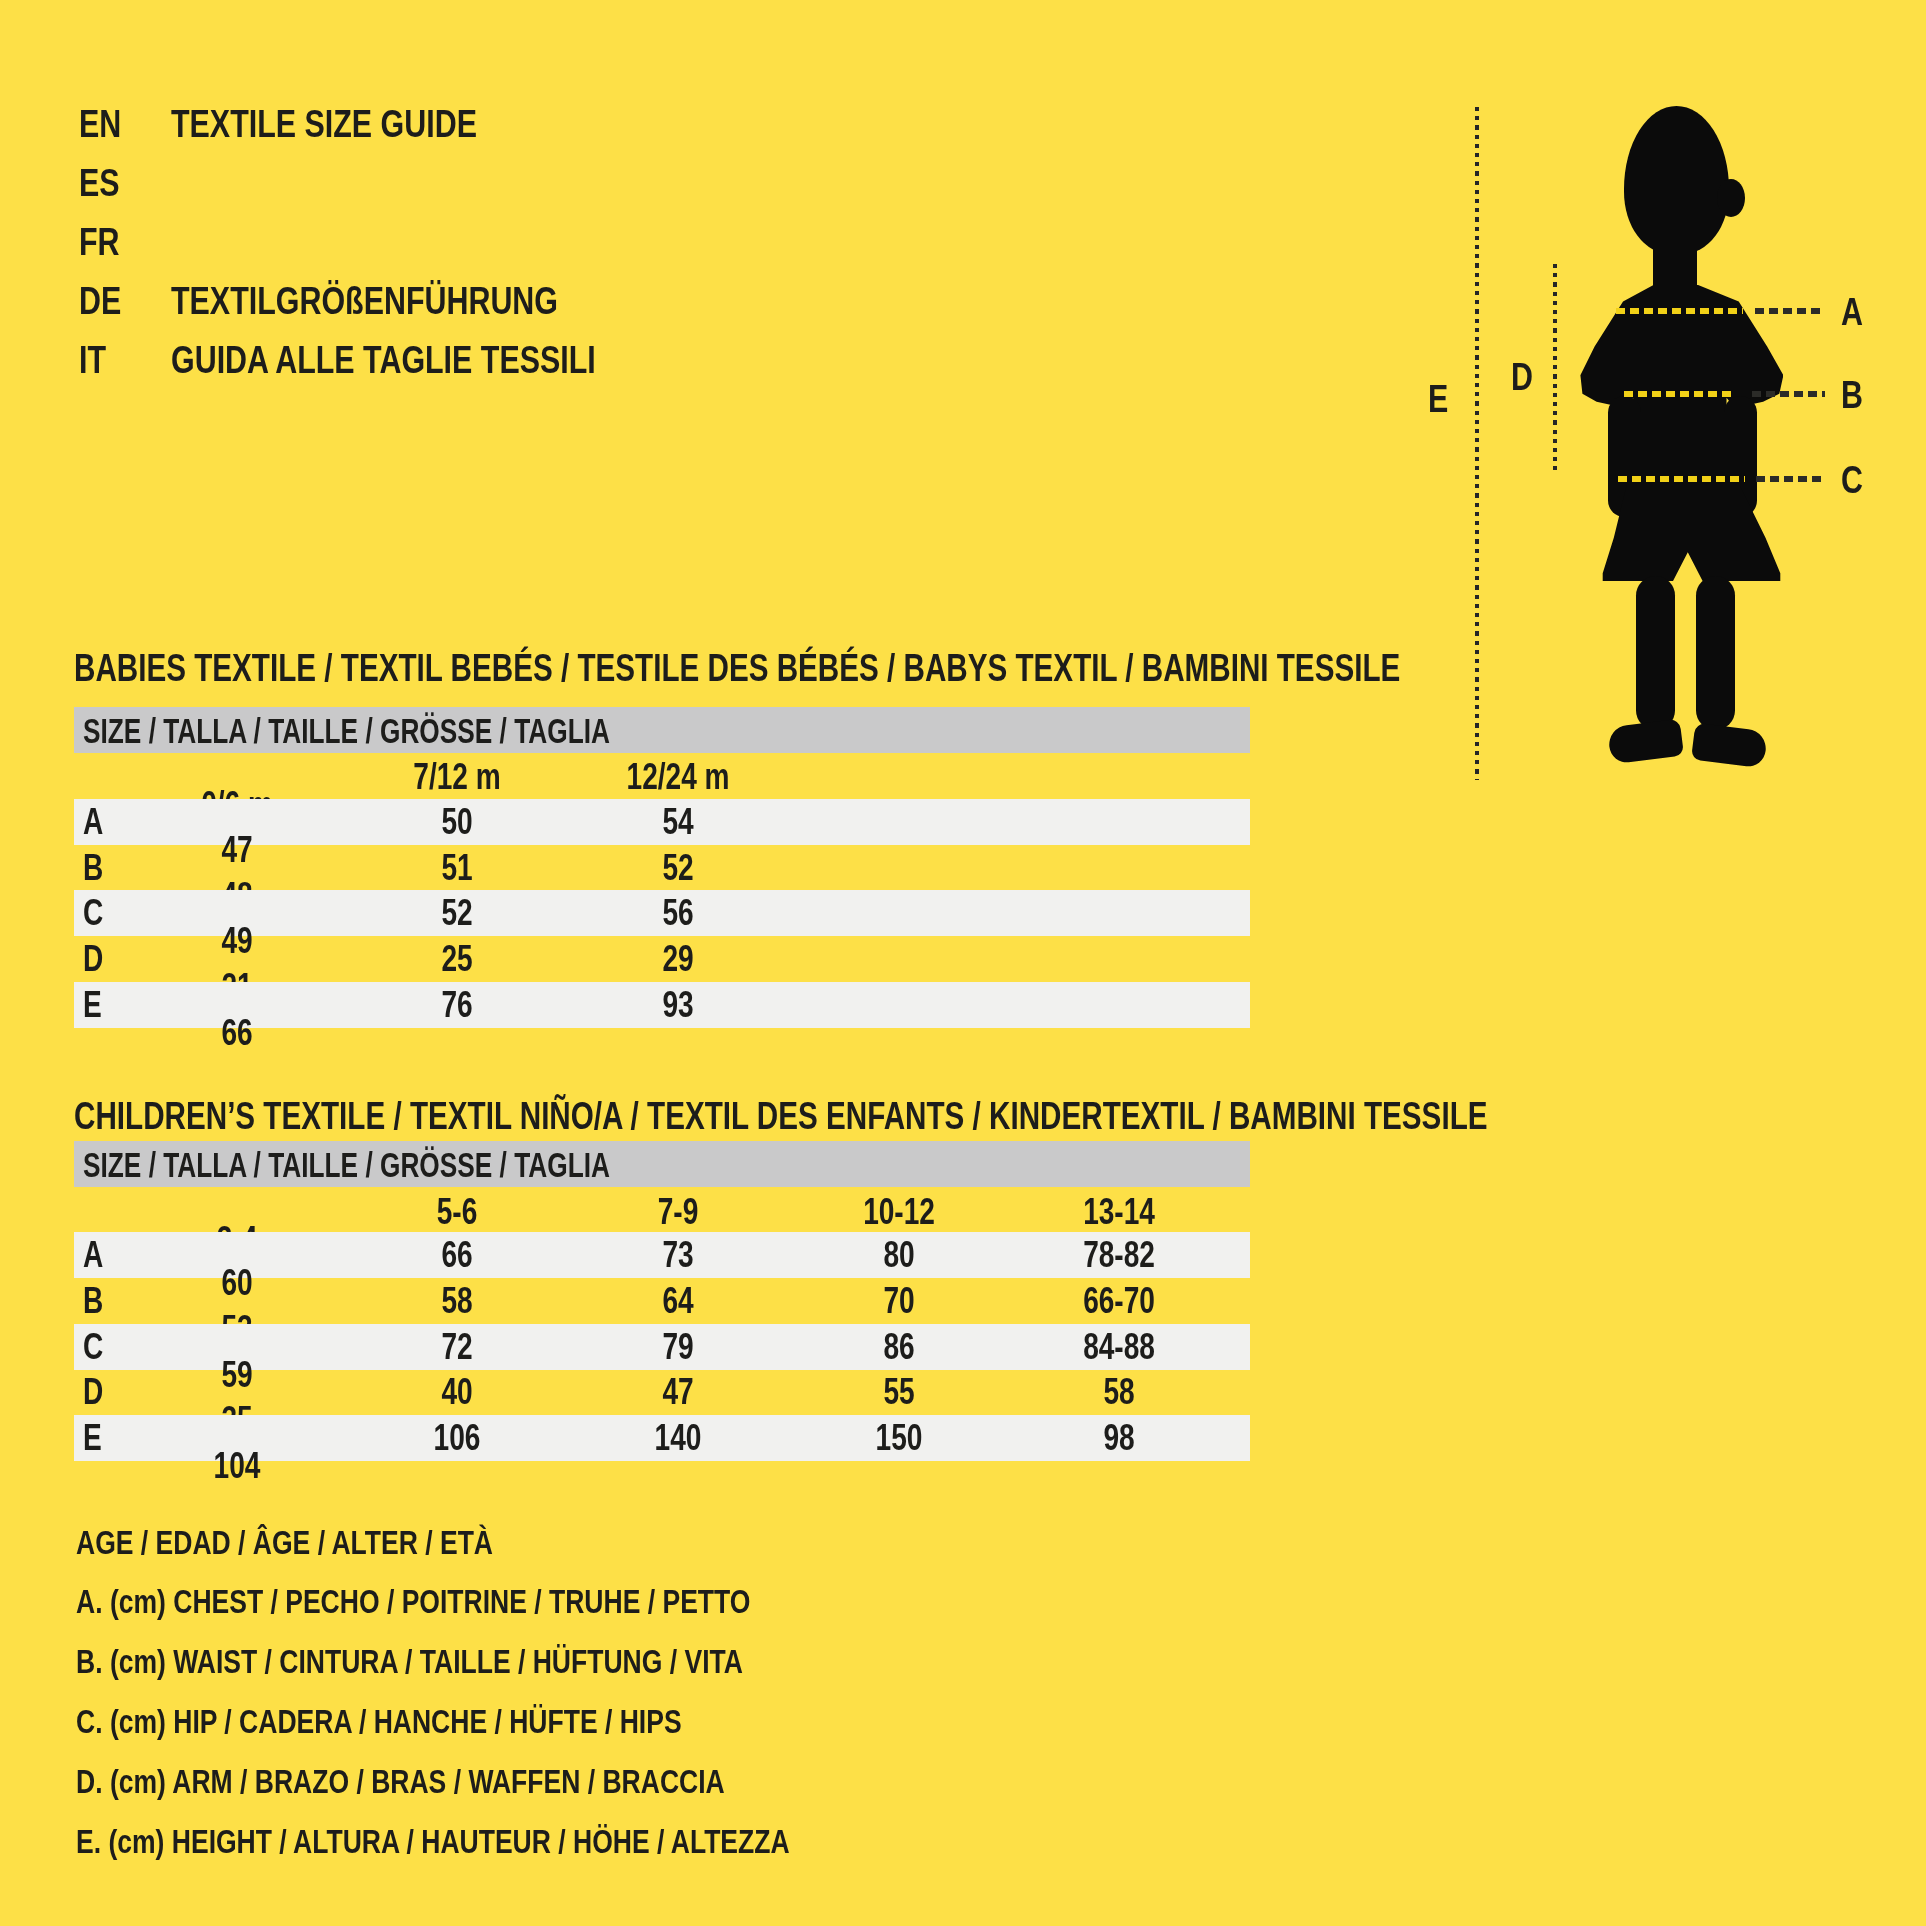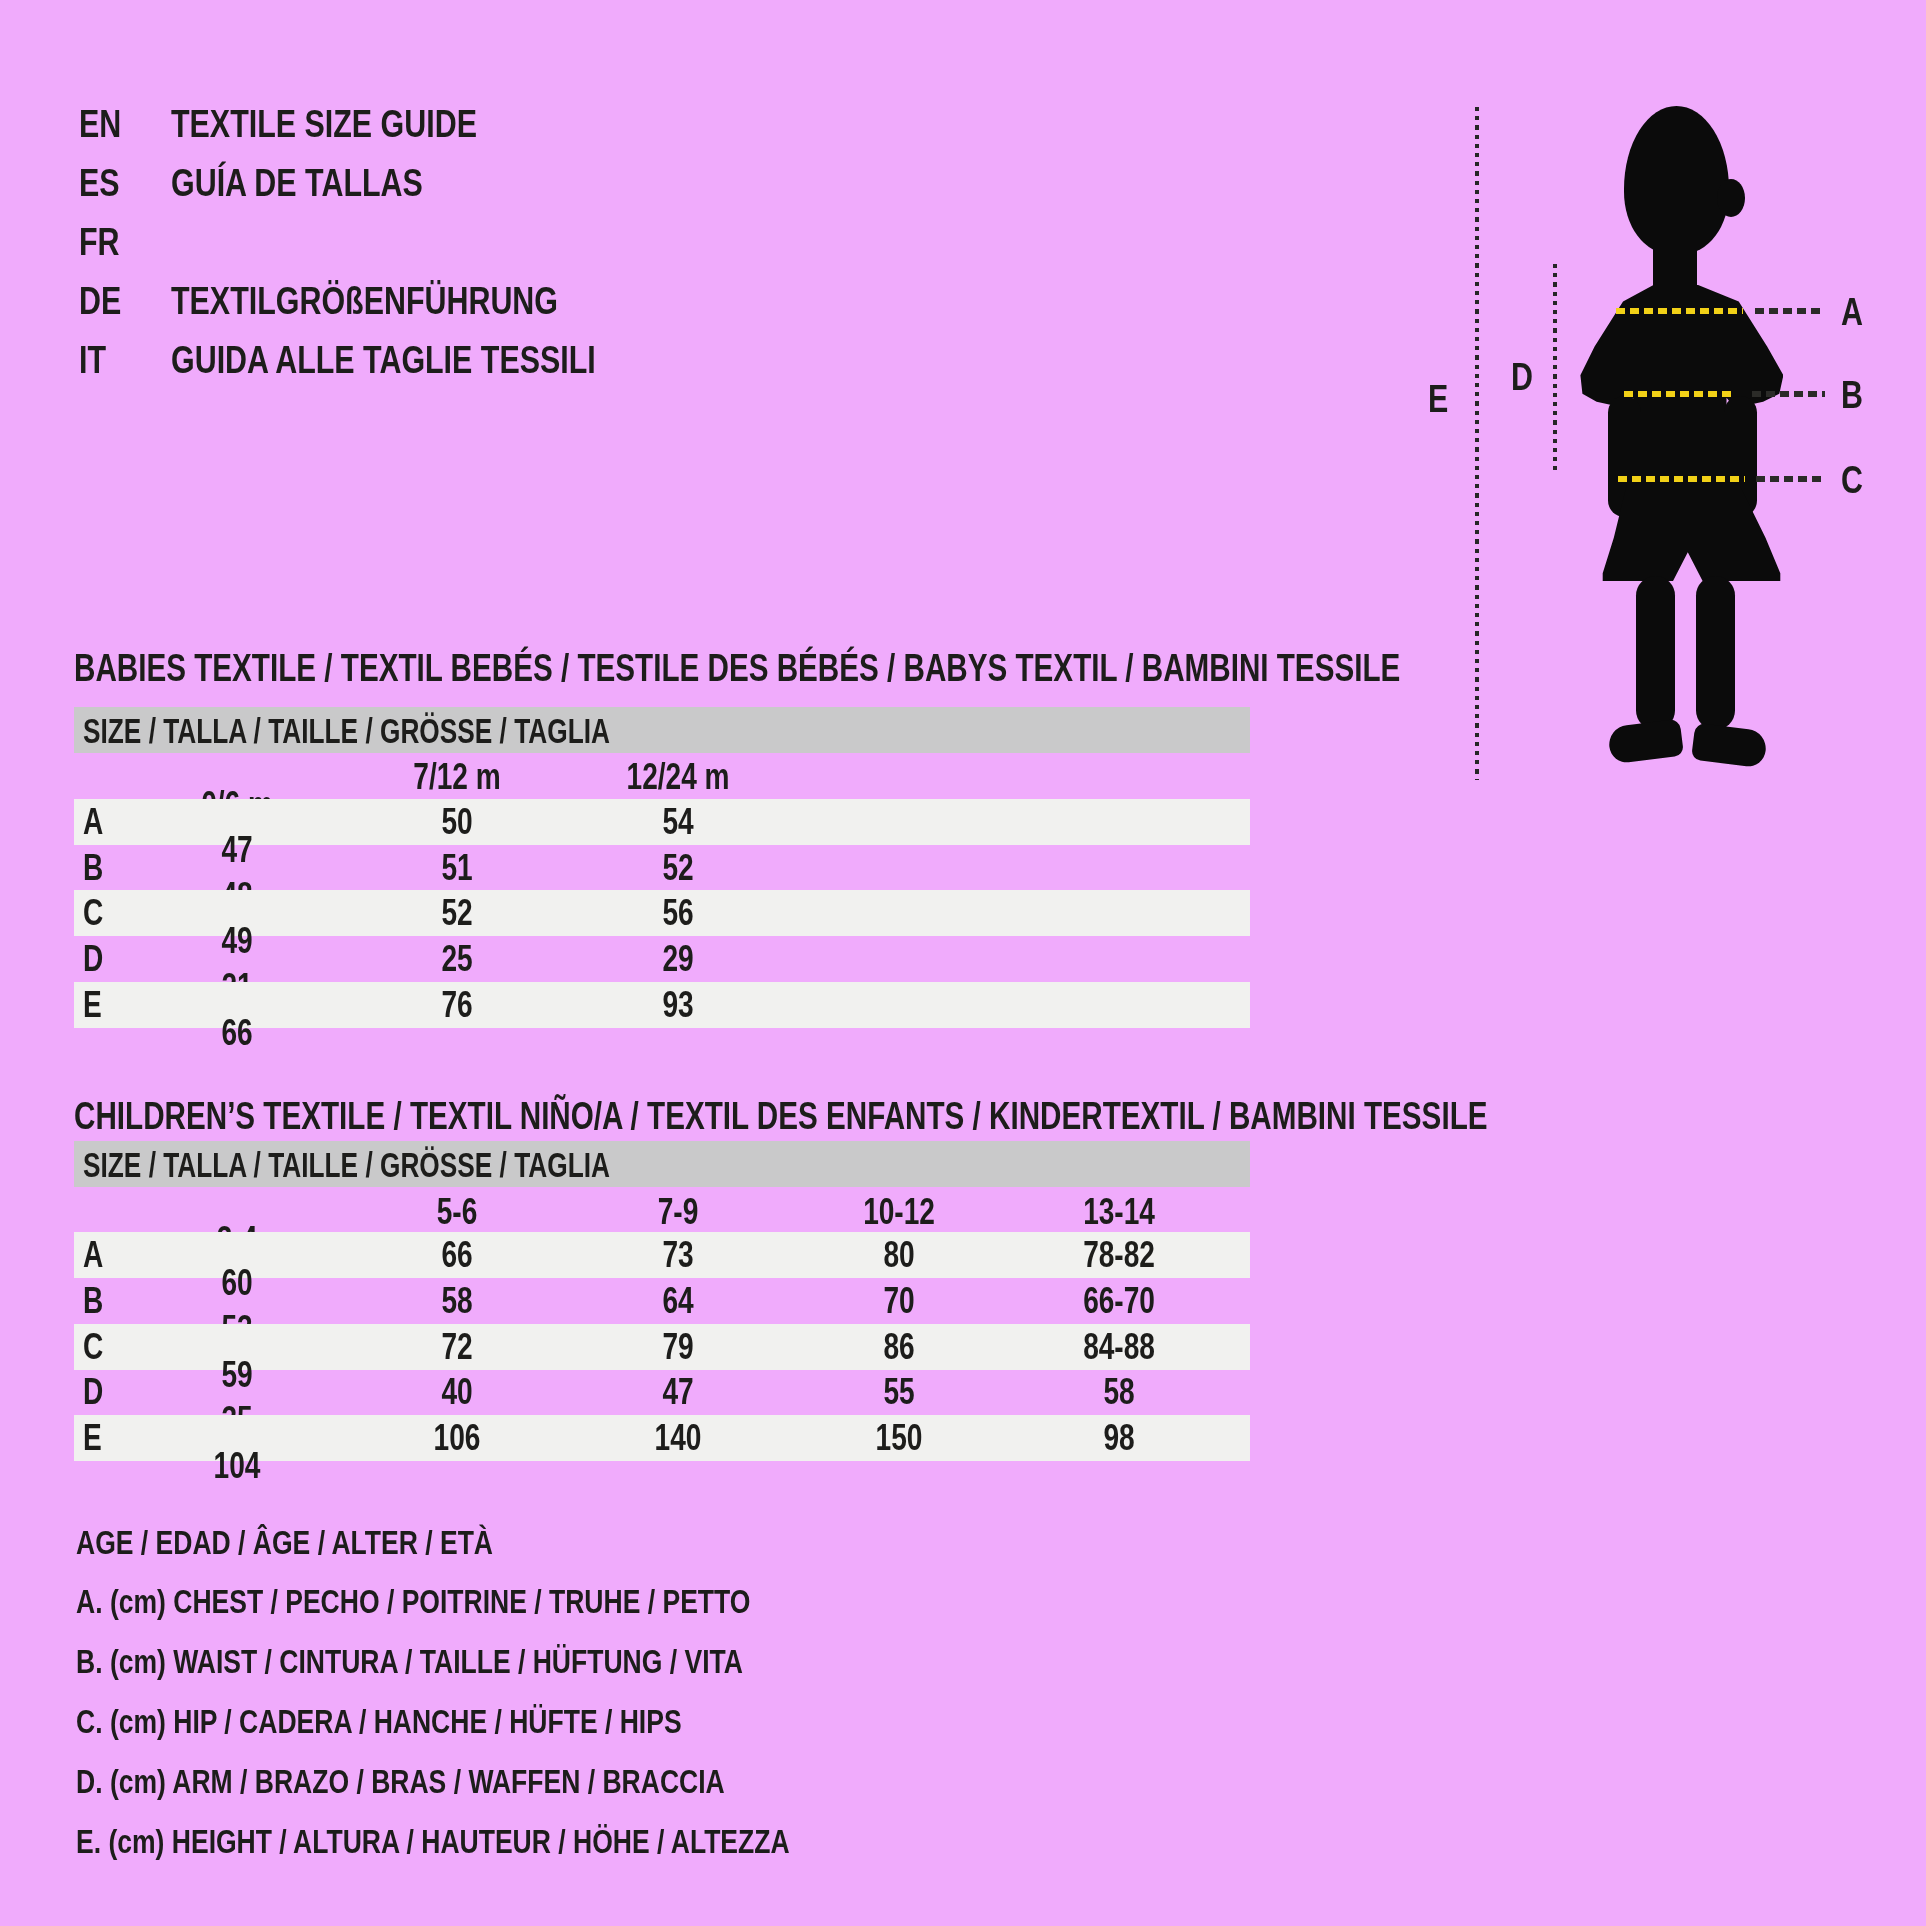--- a/index.html
+++ b/index.html
@@ -1,17 +1,17 @@
 <!DOCTYPE html>
 <html style="font-size:10px"><head>
 <meta charset="utf-8">
 <style>
   html,body{margin:0;padding:0;background:#ffffff;}
   #canvas{
-    position:relative;width:1926px;height:1926px;background:#f0abfc;overflow:hidden;
+    position:relative;width:1926px;height:1926px;background:#fde047;overflow:hidden;
     font-family:"Liberation Sans", sans-serif;color:#1d1d1b;
   }
   .cx{display:inline-block;transform:scaleX(0.78);transform-origin:0 50%;white-space:nowrap;}
   .cxc{display:inline-block;transform:scaleX(0.78);transform-origin:50% 50%;white-space:nowrap;}
 
   
   .lang-row{position:absolute;left:79px;width:1232px;height:59px;line-height:59px;
             font-size:39px;font-weight:700;}
   .lang-code{position:absolute;left:0;top:0;}
   .lang-label{position:absolute;left:92px;top:0;}
@@ -68,21 +68,20 @@
 
 <div id="canvas">
 
   <div>
     <div class="lang-row" style="top:94px;">
       <span class="lang-code"><span class="cx">EN</span></span>
       <span class="lang-label"><span class="cx">TEXTILE SIZE GUIDE</span></span>
     </div>
     <div class="lang-row" style="top:153px;text-align:right;">
       <span class="lang-code"><span class="cx">ES</span></span>
-      <span class="lang-label"><span class="cx">GUÍA DE TALLAS</span></span>
     </div>
     <div class="lang-row" style="top:212px;">
       <span class="lang-code"><span class="cx">FR</span></span>
     </div>
     <div class="lang-row" style="top:271px;">
       <span class="lang-code"><span class="cx">DE</span></span>
       <span class="lang-label"><span class="cx">TEXTILGRÖßENFÜHRUNG</span></span>
     </div>
     <div class="lang-row" style="top:330px;">
       <span class="lang-code"><span class="cx">IT</span></span>

